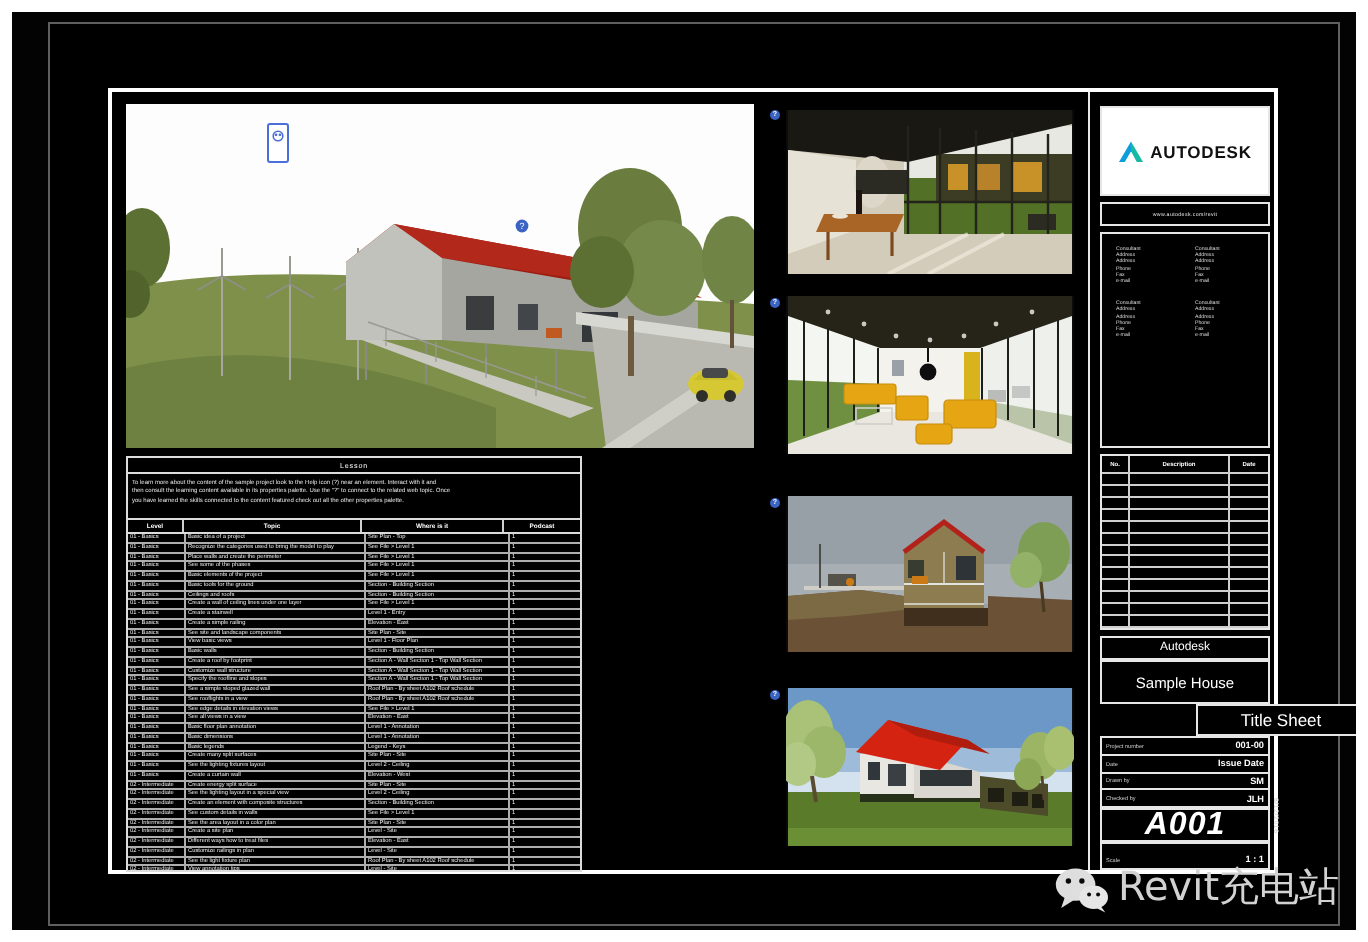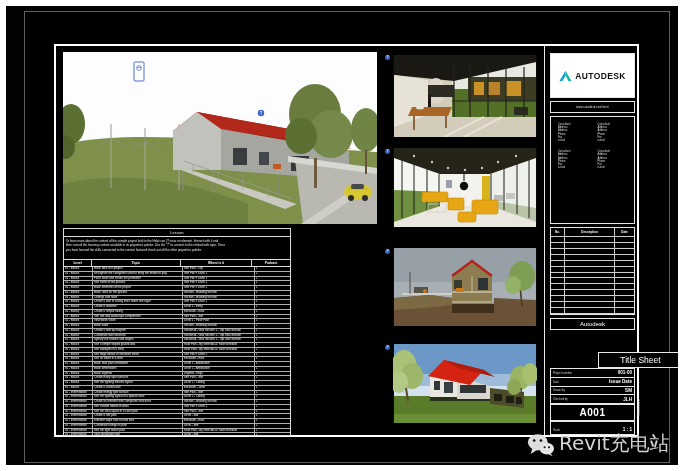--- a/index.html
+++ b/index.html
@@ -47,21 +47,21 @@
   .rrow{display:flex;flex:1;border-bottom:0.5px solid #cfcfcf;}
   .info-client{top:312px;height:12px;display:flex;align-items:center;justify-content:center;font-size:6px;}
   .info-project{top:324px;height:22px;display:flex;align-items:center;justify-content:center;font-size:7.5px;}
   .info-sheet{top:346px;height:16px;display:flex;align-items:center;justify-content:center;font-size:8.5px;margin-left:48px;}
   .fields-box{top:362px;height:36px;display:flex;flex-direction:column;border:none;}
   .frow{flex:1;border:1px solid #e6e6e6;border-top:none;box-sizing:border-box;display:flex;
         align-items:center;justify-content:space-between;padding:0 2px;}
   .frow:first-child{border-top:1px solid #e6e6e6;}
   .flabel{font-size:2.8px;color:#cfcfcf;} .fvalue{font-size:4.6px;font-weight:bold;color:#fff;}
   .num-box{top:398px;height:17px;display:flex;align-items:center;justify-content:center;
-           font-size:10px;font-weight:bold;letter-spacing:.5px;}
+           font-size:16px;font-weight:bold;letter-spacing:.5px;font-style:italic;}
   .scale-box{top:415px;height:14px;display:flex;align-items:flex-end;justify-content:space-between;
              padding:0 2px 2px 2px;}
   .scale-label{font-size:2.8px;color:#cfcfcf;} .scale-value{font-size:4.6px;font-weight:bold;}
   .plot-stamp{left:630px;top:393px;height:34px;writing-mode:vertical-rl;font-size:3.4px;
               color:#c9c9c9;letter-spacing:.3px;}
 
   .watermark{left:521px;top:424px;display:flex;align-items:flex-end;gap:5px;z-index:20;}
   .wm-text{font-size:20px;color:#d2d2d2;font-family:"DejaVu Sans",sans-serif;}
 </style>
 </head>
@@ -651,20 +651,21 @@
         </div>
         <div class="rrow">
           <div class="rcell r0"></div>
           <div class="rcell r1"></div>
           <div class="rcell r2"></div>
         </div>
       </div>
   </div>
 
   <div class="abs tb-box info-client">Autodesk</div>
+  <div class="abs tb-box info-project">Sample House</div>
   <div class="abs tb-box info-sheet">Title Sheet</div>
   <div class="abs fields-box" style="left:544px;width:85px;">
       <div class="frow">
         <div class="flabel">Project number</div>
         <div class="fvalue">001-00</div>
       </div>
       <div class="frow">
         <div class="flabel">Date</div>
         <div class="fvalue">Issue Date</div>
       </div>

